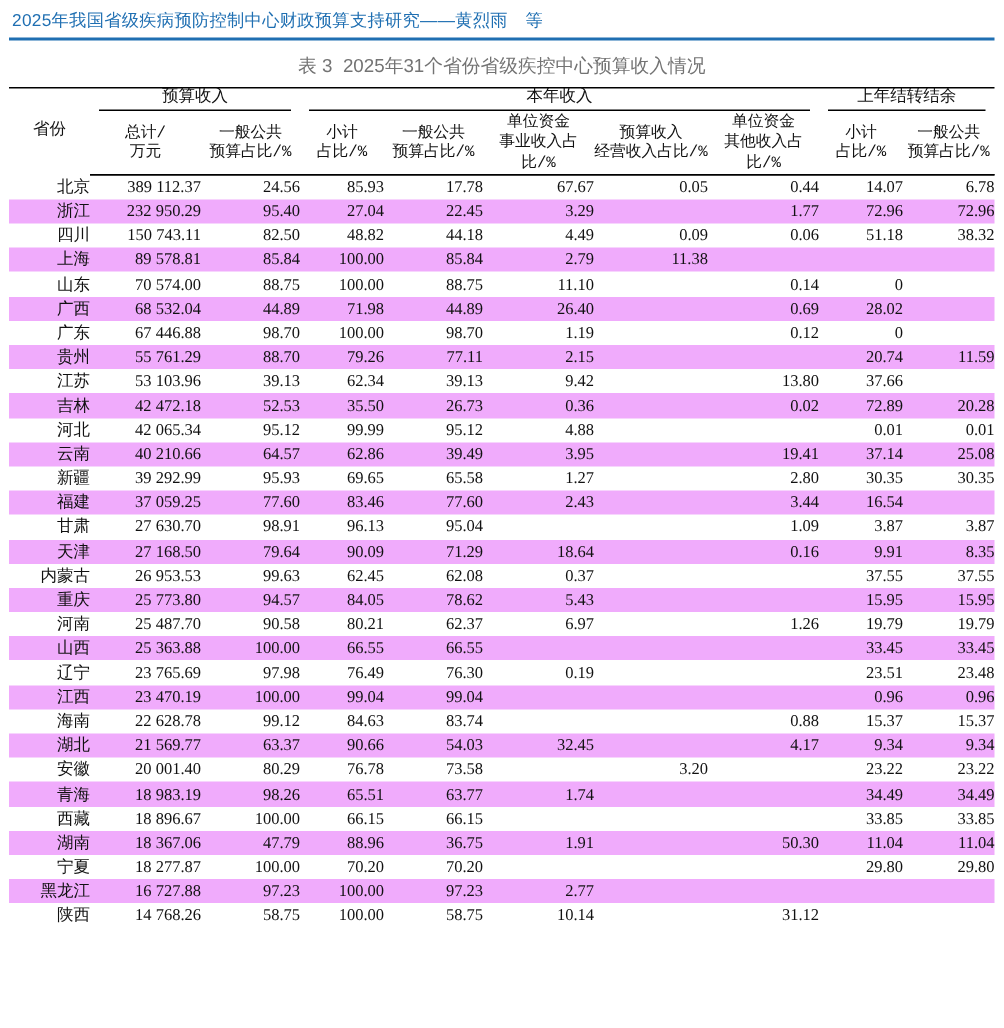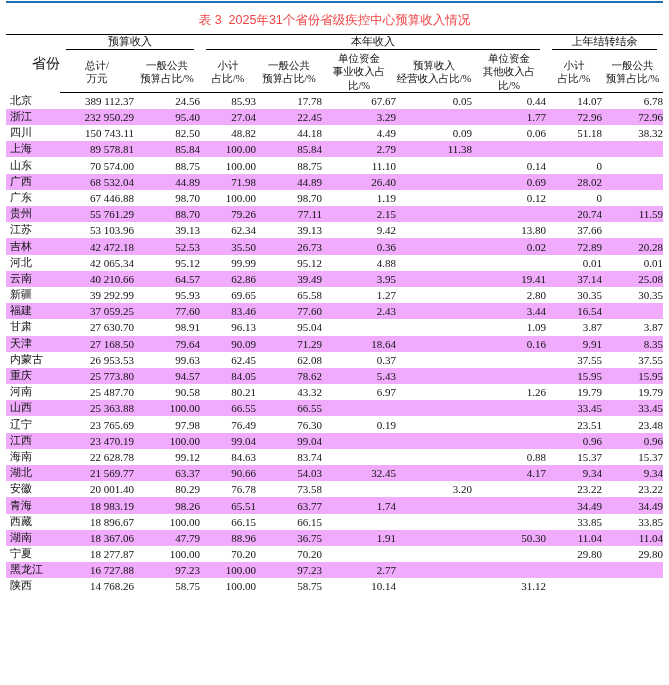--- a/index.html
+++ b/index.html
@@ -32,21 +32,21 @@
   .head-rule {
     height: 1.6px;
     background: #1f6fb2;
     margin: 1px 0 9px 0;
   }
   .table-caption {
     text-align: center;
     font-size: 12.5px;
     font-family: "Liberation Sans", sans-serif;
     margin-bottom: 5px;
-    color: #ef4444;
+    color: #737373;
   }
   .table-caption .cap-num {
     margin-right: 7px;
   }
   table.data {
     border-collapse: collapse;
     width: 657px;
     margin: 0 auto;
     font-size: 11px;
     table-layout: fixed;
@@ -56,52 +56,52 @@
     font-weight: normal;
     vertical-align: middle;
   }
   .rule-top td, .rule-top th {
     border-top: 1.3px solid #000;
   }
   .rule-thin-bottom td, .rule-thin-bottom th {
     border-bottom: 0.8px solid #000;
   }
   thead th {
-    font-family: Liberation Serif, serif;
+    font-family: Liberation Mono, monospace;
     font-size: 10.5px;
     line-height: 1.25;
     text-align: center;
     padding: 2px 1px;
   }
   th.grp {
     font-size: 11px;
   }
   .grp-line {
     display: block;
     border-bottom: 0.8px solid #000;
     margin: 1px 6px 2px 6px;
     height: 0;
   }
   th.prov-head {
-    text-align: right;
+    text-align: center;
     padding-left: 4px;
-    font-size: 14px;
+    font-size: 11px;
   }
   tbody td {
     text-align: right;
     padding: 1.2px 5px 1.2px 1px;
     height: 16.2px;
     line-height: 14px;
     font-family: "Liberation Serif", serif;
     font-size: 11px;
   }
   tbody td.prov {
-    text-align: left;
+    text-align: right;
     padding-left: 4px;
-    font-family: Liberation Mono, monospace;
+    font-family: Liberation Sans, sans-serif;
     font-size: 11px;
   }
   tbody tr.alt {
     background: #f0abfc;
   }
   col.c-prov { width: 54px; }
   col.c1 { width: 74px; }
   col.c2 { width: 66px; }
   col.c3 { width: 56px; }
   col.c4 { width: 66px; }
@@ -109,20 +109,21 @@
   col.c6 { width: 76px; }
   col.c7 { width: 74px; }
   col.c8 { width: 56px; }
   col.c9 { width: 61px; }
 </style>
 </head>
 <body>
 
 <div class="page">
 
+  <div class="running-head">2025年我国省级疾病预防控制中心财政预算支持研究——黄烈雨　等</div>
   <div class="head-rule"></div>
 
   <div class="table-caption">
     <span class="cap-num">表 3</span><span>2025年31个省份省级疾控中心预算收入情况</span>
   </div>
 
   <table class="data">
     <colgroup>
       <col class="c-prov">
         <col class="c1">
@@ -405,21 +406,21 @@
           <td></td>
           <td></td>
           <td>15.95</td>
           <td>15.95</td>
         </tr>
         <tr>
           <td class="prov">河南</td>
           <td>25 487.70</td>
           <td>90.58</td>
           <td>80.21</td>
-          <td>43.32</td>
+          <td>62.37</td>
           <td>6.97</td>
           <td></td>
           <td>1.26</td>
           <td>19.79</td>
           <td>19.79</td>
         </tr>
         <tr class="alt">
           <td class="prov">山西</td>
           <td>25 363.88</td>
           <td>100.00</td>

